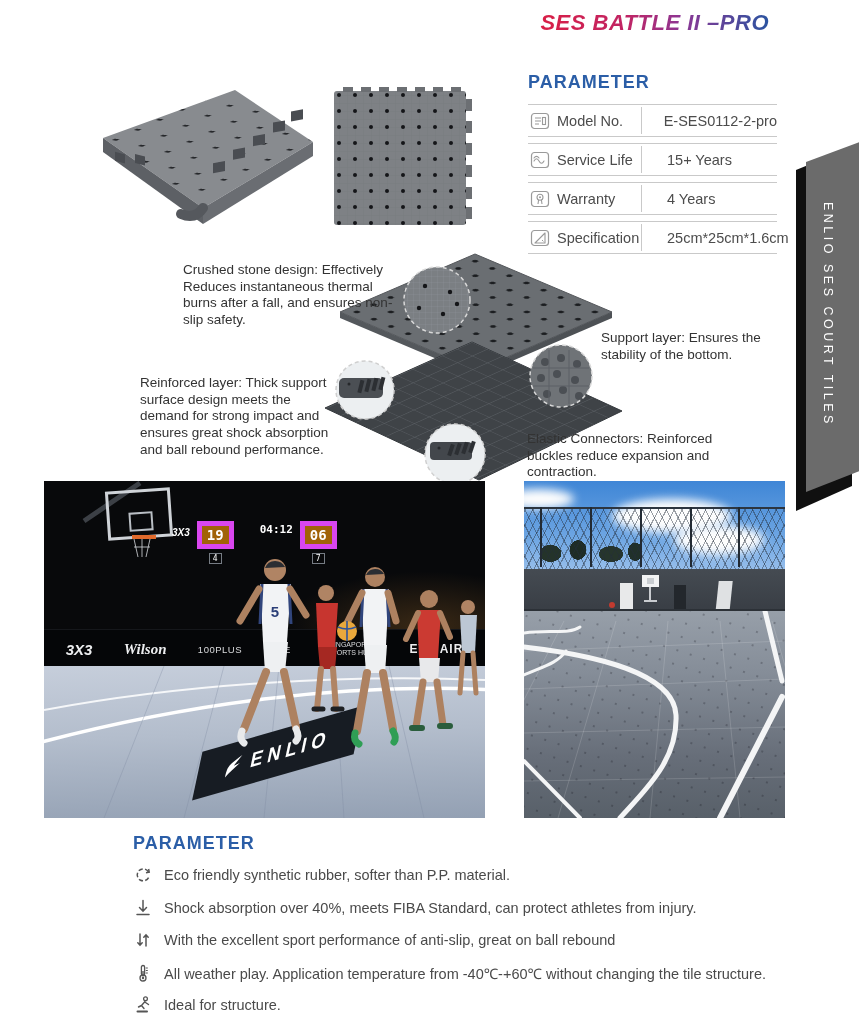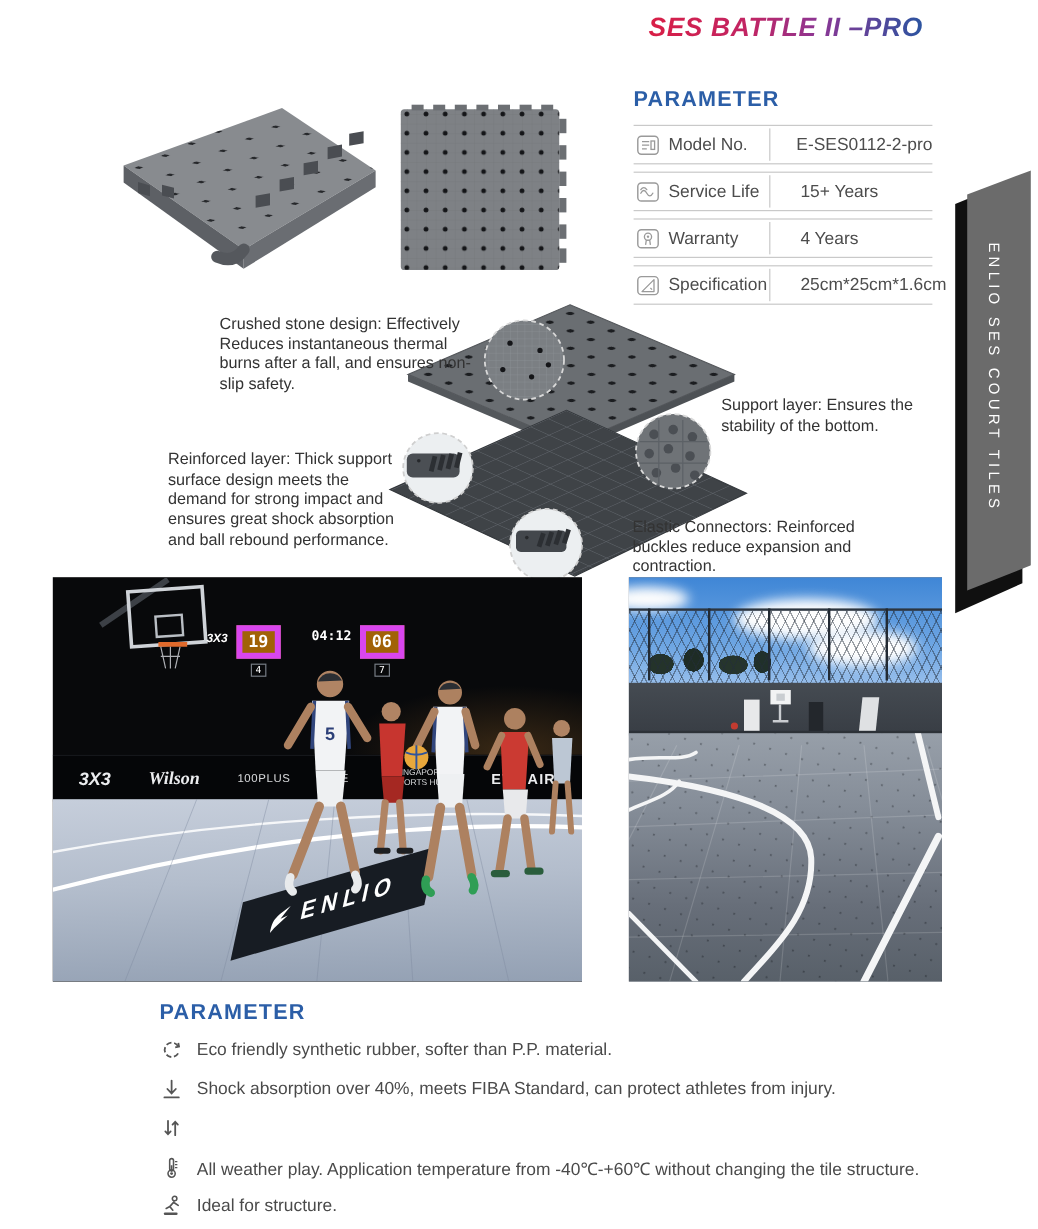--- a/index.html
+++ b/index.html
@@ -485,20 +485,21 @@
         <path d="M10,2.5 V12.5 M6.5,9.5 L10,13.2 L13.5,9.5 M4,16.5 H16" stroke="#555" stroke-width="1.5" fill="none" stroke-linecap="round"></path>
       </svg>
       <div class="feat-text">Shock absorption over 40%, meets FIBA Standard, can protect athletes from injury.</div>
     </div>
 
     <div class="feat-item">
       <svg class="feat-icon" viewBox="0 0 20 20">
         <path d="M7,4 V15 M4.8,12.8 L7,15.2 L9.2,12.8" stroke="#555" stroke-width="1.5" fill="none" stroke-linecap="round"></path>
         <path d="M13,16 V5 M10.8,7.2 L13,4.8 L15.2,7.2" stroke="#555" stroke-width="1.5" fill="none" stroke-linecap="round"></path>
       </svg>
+      <div class="feat-text">With the excellent sport performance of anti-slip, great on ball rebound</div>
     </div>
 
     <div class="feat-item">
       <svg class="feat-icon" viewBox="0 0 20 20">
         <rect x="8.4" y="2.5" width="3.2" height="10" rx="1.6" stroke="#555" stroke-width="1.3" fill="none"></rect>
         <circle cx="10" cy="15" r="3" stroke="#555" stroke-width="1.3" fill="none"></circle>
         <circle cx="10" cy="15" r="1.2" fill="#555"></circle>
         <path d="M10,13.5 V8" stroke="#555" stroke-width="1.4"></path>
         <path d="M12.8,5 h2 M12.8,7.5 h2 M12.8,10 h2" stroke="#555" stroke-width="1"></path>
       </svg>

